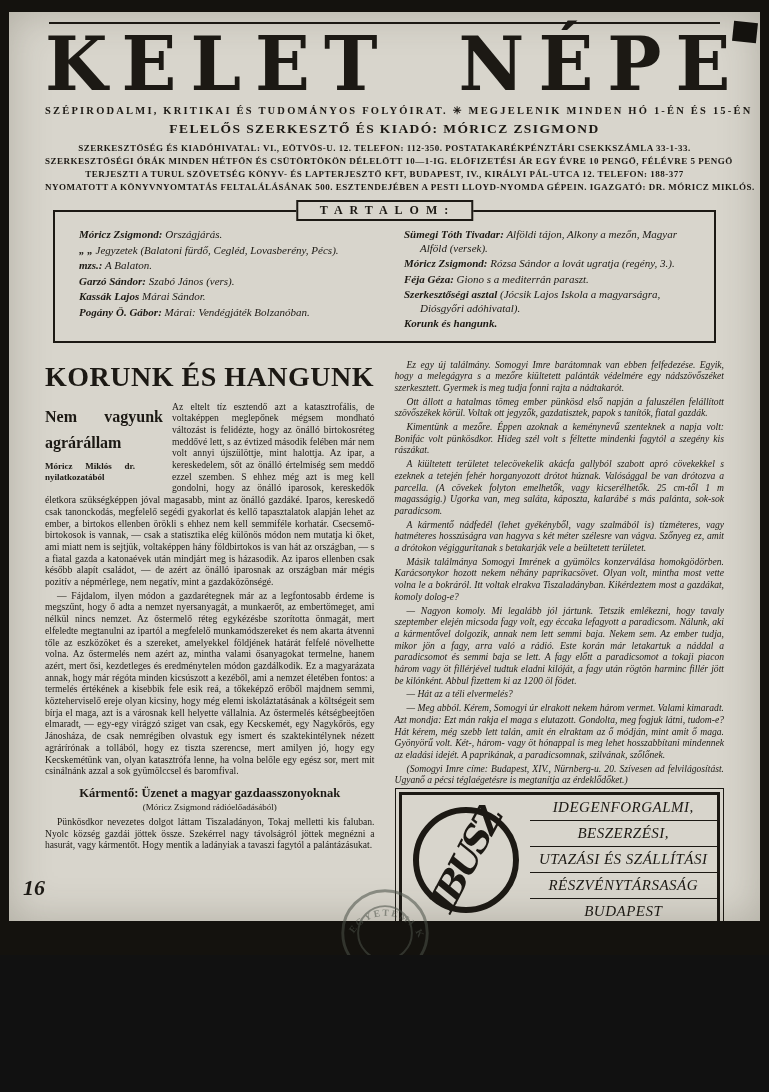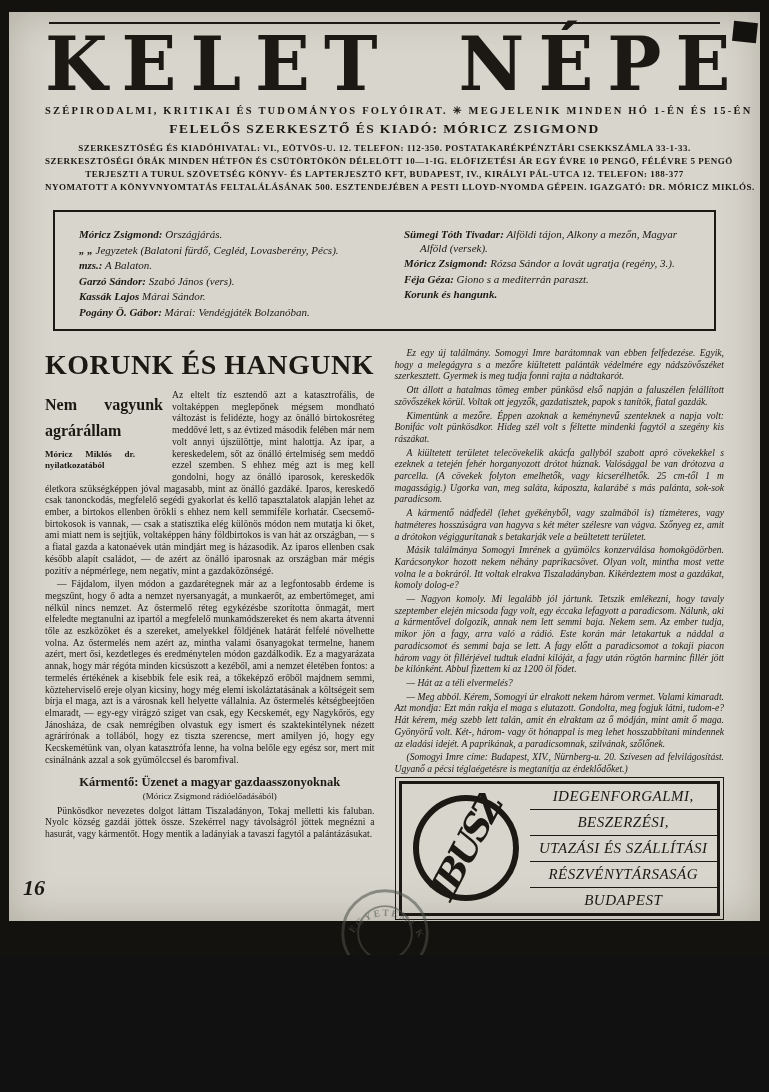--- a/index.html
+++ b/index.html
@@ -89,33 +89,35 @@
       <div class="editor">FELELŐS SZERKESZTŐ ÉS KIADÓ: MÓRICZ ZSIGMOND</div>
       <div class="info">
           <div class="info-line">SZERKESZTŐSÉG ÉS KIADÓHIVATAL: VI., EÖTVÖS-U. 12. TELEFON: 112-350. POSTATAKARÉKPÉNZTÁRI CSEKKSZÁMLA 33-1-33.</div>
           <div class="info-line">SZERKESZTŐSÉGI ÓRÁK MINDEN HÉTFŐN ÉS CSÜTÖRTÖKÖN DÉLELŐTT 10—1-IG. ELŐFIZETÉSI ÁR EGY ÉVRE 10 PENGŐ, FÉLÉVRE 5 PENGŐ</div>
           <div class="info-line">TERJESZTI A TURUL SZÖVETSÉG KÖNYV- ÉS LAPTERJESZTŐ KFT, BUDAPEST, IV., KIRÁLYI PÁL-UTCA 12. TELEFON: 188-377</div>
           <div class="info-line">NYOMATOTT A KÖNYVNYOMTATÁS FELTALÁLÁSÁNAK 500. ESZTENDEJÉBEN A PESTI LLOYD-NYOMDA GÉPEIN. IGAZGATÓ: DR. MÓRICZ MIKLÓS.</div>
         </div>
     </header>
 
     <section class="toc-box">
+      <span class="toc-label">TARTALOM:</span>
       <div class="toc-cols">
         <ul class="toc-col">
             <li class="toc-item"><span class="toc-name">Móricz Zsigmond:</span> <span>Országjárás.</span></li>
             <li class="toc-item"><span class="toc-name">„   „</span> <span>Jegyzetek (Balatoni fürdő, Cegléd, Lovasberény, Pécs).</span></li>
             <li class="toc-item"><span class="toc-name">mzs.:</span> <span>A Balaton.</span></li>
             <li class="toc-item"><span class="toc-name">Garzó Sándor:</span> <span>Szabó János (vers).</span></li>
             <li class="toc-item"><span class="toc-name">Kassák Lajos</span> <span>Márai Sándor.</span></li>
             <li class="toc-item"><span class="toc-name">Pogány Ö. Gábor:</span> <span>Márai: Vendégjáték Bolzanóban.</span></li>
           </ul>
         <ul class="toc-col">
             <li class="toc-item"><span class="toc-name">Sümegi Tóth Tivadar:</span> <span>Alföldi tájon, Alkony a mezőn, Magyar Alföld (versek).</span></li>
             <li class="toc-item"><span class="toc-name">Móricz Zsigmond:</span> <span>Rózsa Sándor a lovát ugratja (regény, 3.).</span></li>
             <li class="toc-item"><span class="toc-name">Féja Géza:</span> <span>Giono s a mediterrán paraszt.</span></li>
+            <li class="toc-item"><span class="toc-name">Szerkesztőségi asztal</span> <span>(Jócsik Lajos Iskola a magyarságra, Diósgyőri adóhivatal).</span></li>
             <li class="toc-item"><span class="toc-name">Korunk és hangunk.</span> <span></span></li>
           </ul>
       </div>
     </section>
 
     <main class="columns">
       <div class="col left">
         <h2 class="article-title">KORUNK ÉS HANGUNK</h2>
         <div class="para">
           <span class="inset">

